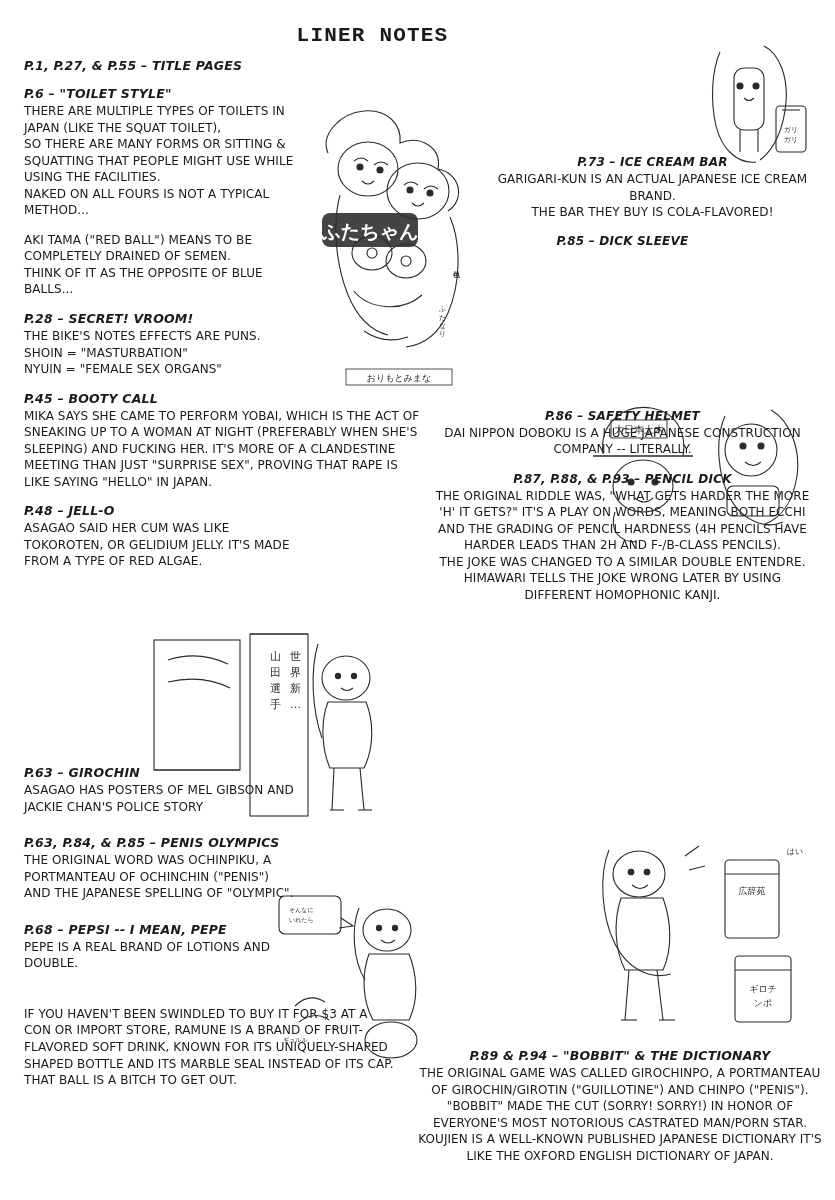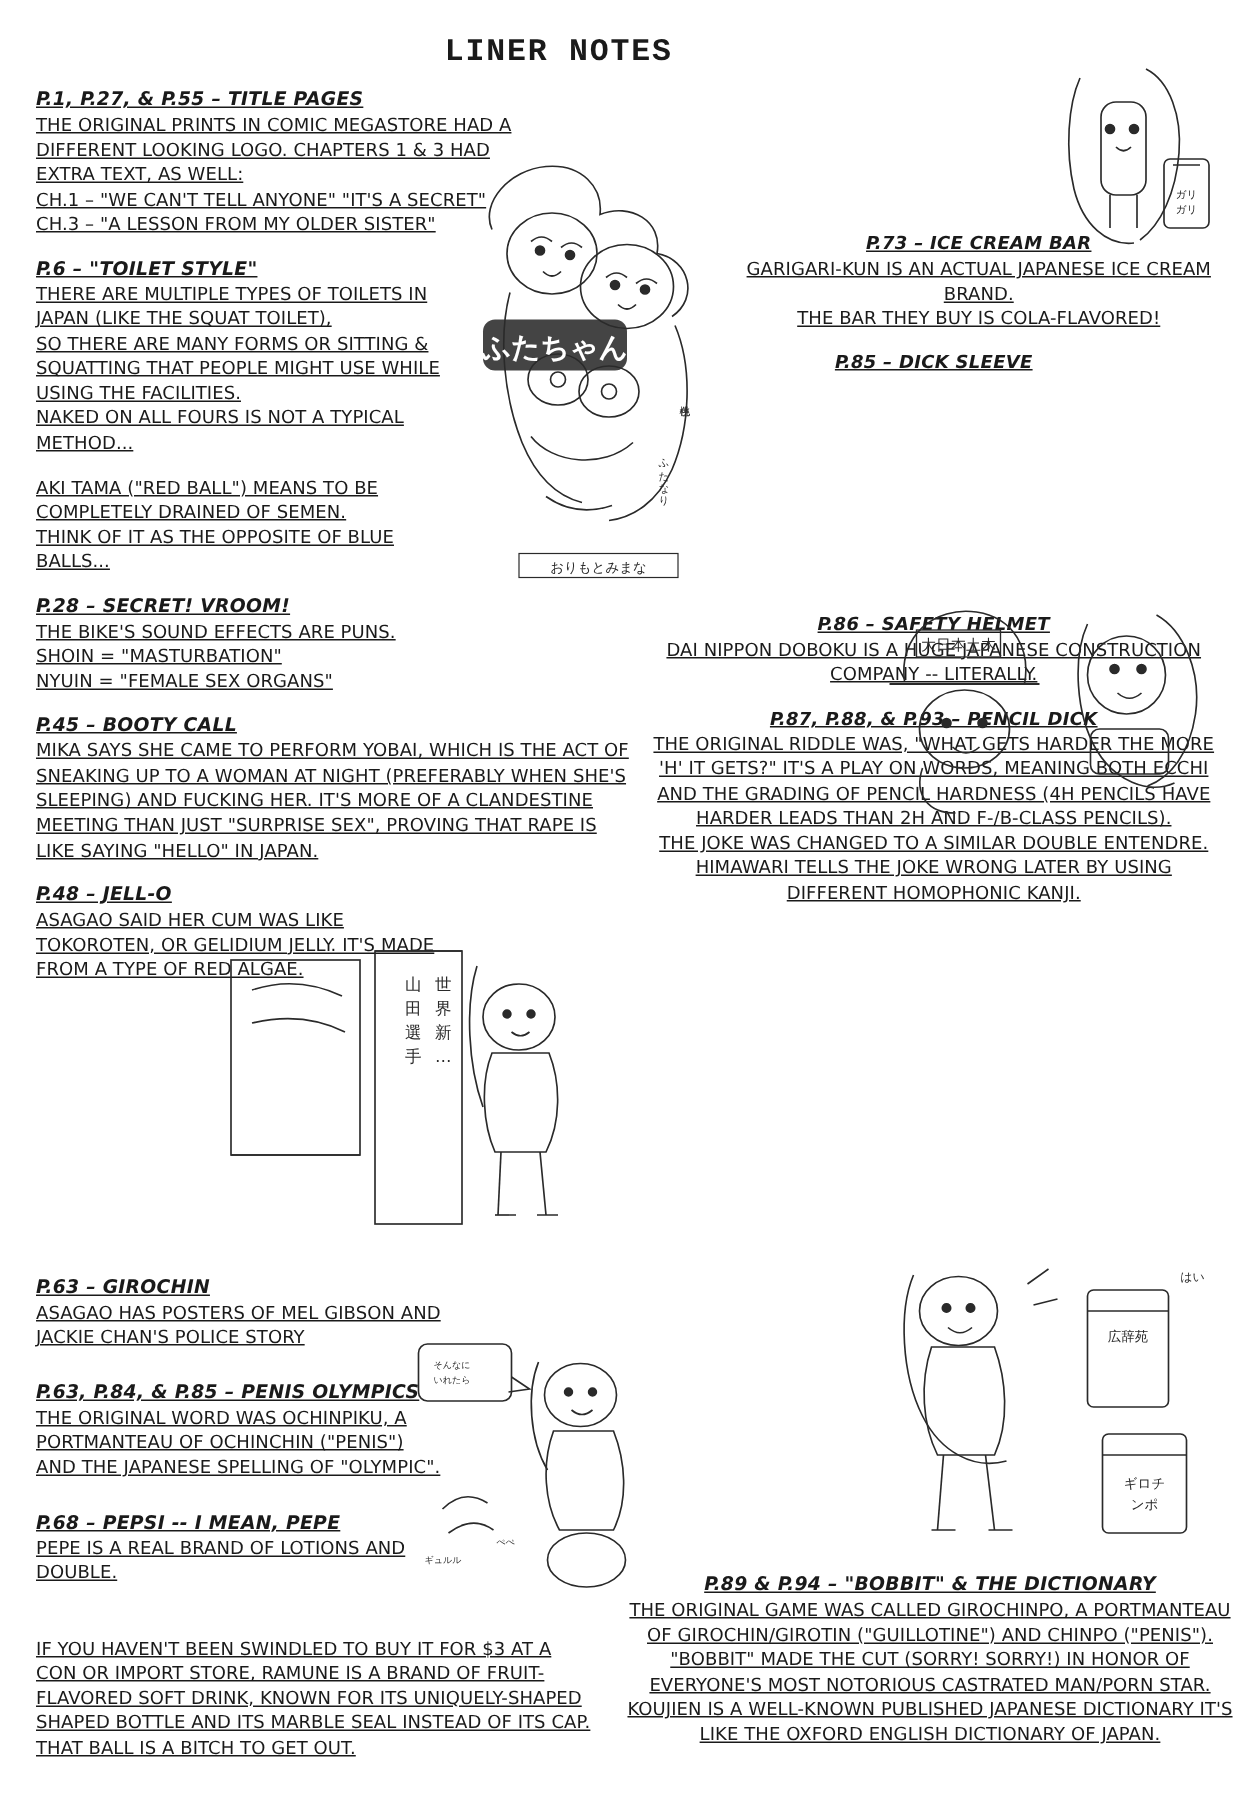--- a/index.html
+++ b/index.html
@@ -47,21 +47,21 @@
     text-align: center;
   }
   .bottom-note {
     position: absolute;
     left: 415px;
     top: 1048px;
     width: 410px;
     text-align: center;
   }
 
-  .entry { margin-bottom: 13px; text-decoration: underline; }
+  .entry { margin-bottom: 13px; }
   .entry h3 {
     margin: 0 0 2px 0;
     font-size: 12.5px;
     font-weight: bold;
     font-style: italic;
     letter-spacing: 0.2px;
   }
   .entry p {
     margin: 0;
     font-size: 12px;
@@ -89,40 +89,37 @@
 <body>
 
 <div class="page">
 
   <div class="title">LINER NOTES</div>
 
   <div class="col-left">
 
     <div class="entry" style="width:320px;">
       <h3>P.1, P.27, &amp; P.55 – TITLE PAGES</h3>
-      <p style="white-space:pre-line;">THE ORIGINAL PRINTS IN COMIC MEGASTORE HAD A DIFFERENT LOOKING LOGO. CHAPTERS 1 &amp; 3 HAD EXTRA TEXT, AS WELL:
-CH.1 – "WE CAN'T TELL ANYONE" "IT'S A SECRET"
-CH.3 – "A LESSON FROM MY OLDER SISTER"</p>
     </div>
 
     <div class="entry" style="width:300px;">
       <h3>P.6 – "TOILET STYLE"</h3>
       <p style="white-space:pre-line;">THERE ARE MULTIPLE TYPES OF TOILETS IN JAPAN (LIKE THE SQUAT TOILET),
 SO THERE ARE MANY FORMS OR SITTING &amp; SQUATTING THAT PEOPLE MIGHT USE WHILE USING THE FACILITIES.
 NAKED ON ALL FOURS IS NOT A TYPICAL METHOD...</p>
     </div>
 
     <div class="entry" style="width:290px;">
       <p style="white-space:pre-line;">AKI TAMA ("RED BALL") MEANS TO BE COMPLETELY DRAINED OF SEMEN.
 THINK OF IT AS THE OPPOSITE OF BLUE BALLS...</p>
     </div>
 
     <div class="entry" style="width:280px;">
       <h3>P.28 – SECRET! VROOM!</h3>
-      <p style="white-space:pre-line;">THE BIKE'S SOUND EFFECTS ARE PUNS.
+      <p style="white-space:pre-line;">THE BIKE'S NOTES EFFECTS ARE PUNS.
 SHOIN = "MASTURBATION"
 NYUIN = "FEMALE SEX ORGANS"</p>
     </div>
 
     <div class="entry" style="width:400px;">
       <h3>P.45 – BOOTY CALL</h3>
       <p>MIKA SAYS SHE CAME TO PERFORM YOBAI, WHICH IS THE ACT OF SNEAKING UP TO A WOMAN AT NIGHT (PREFERABLY WHEN SHE'S SLEEPING) AND FUCKING HER. IT'S MORE OF A CLANDESTINE MEETING THAN JUST "SURPRISE SEX", PROVING THAT RAPE IS LIKE SAYING "HELLO" IN JAPAN.</p>
     </div>
 
     <div class="entry" style="width:280px;">

